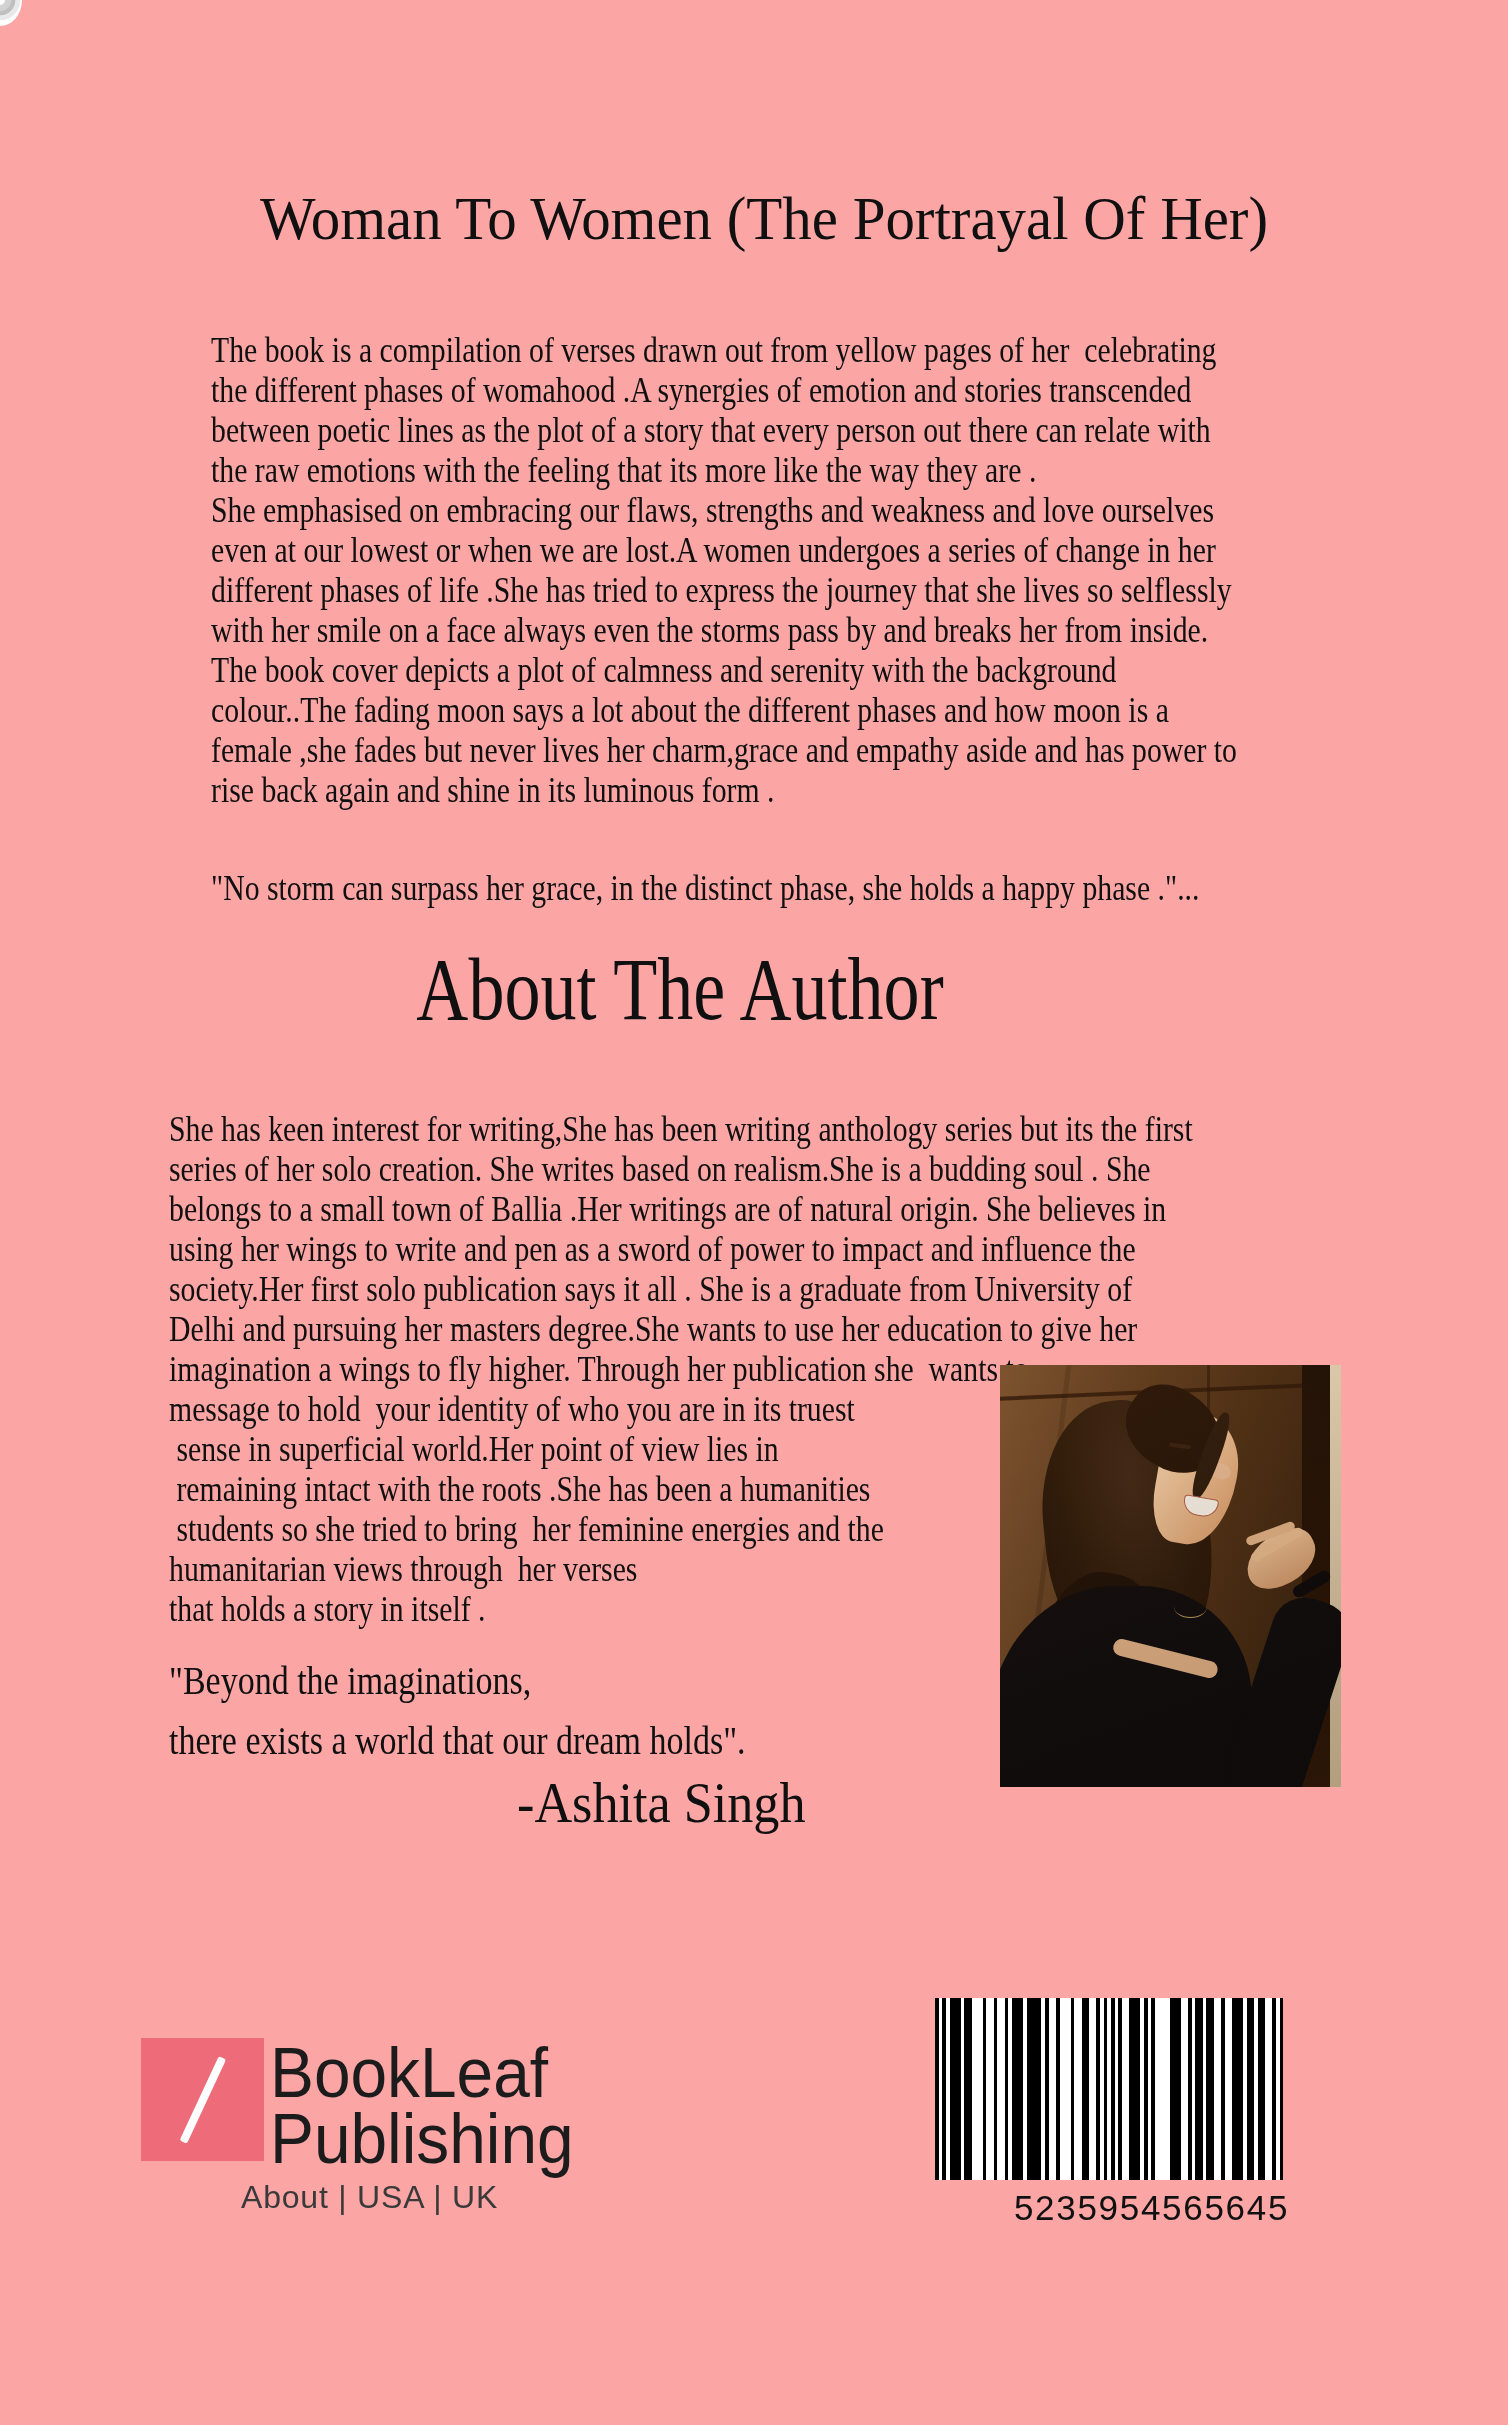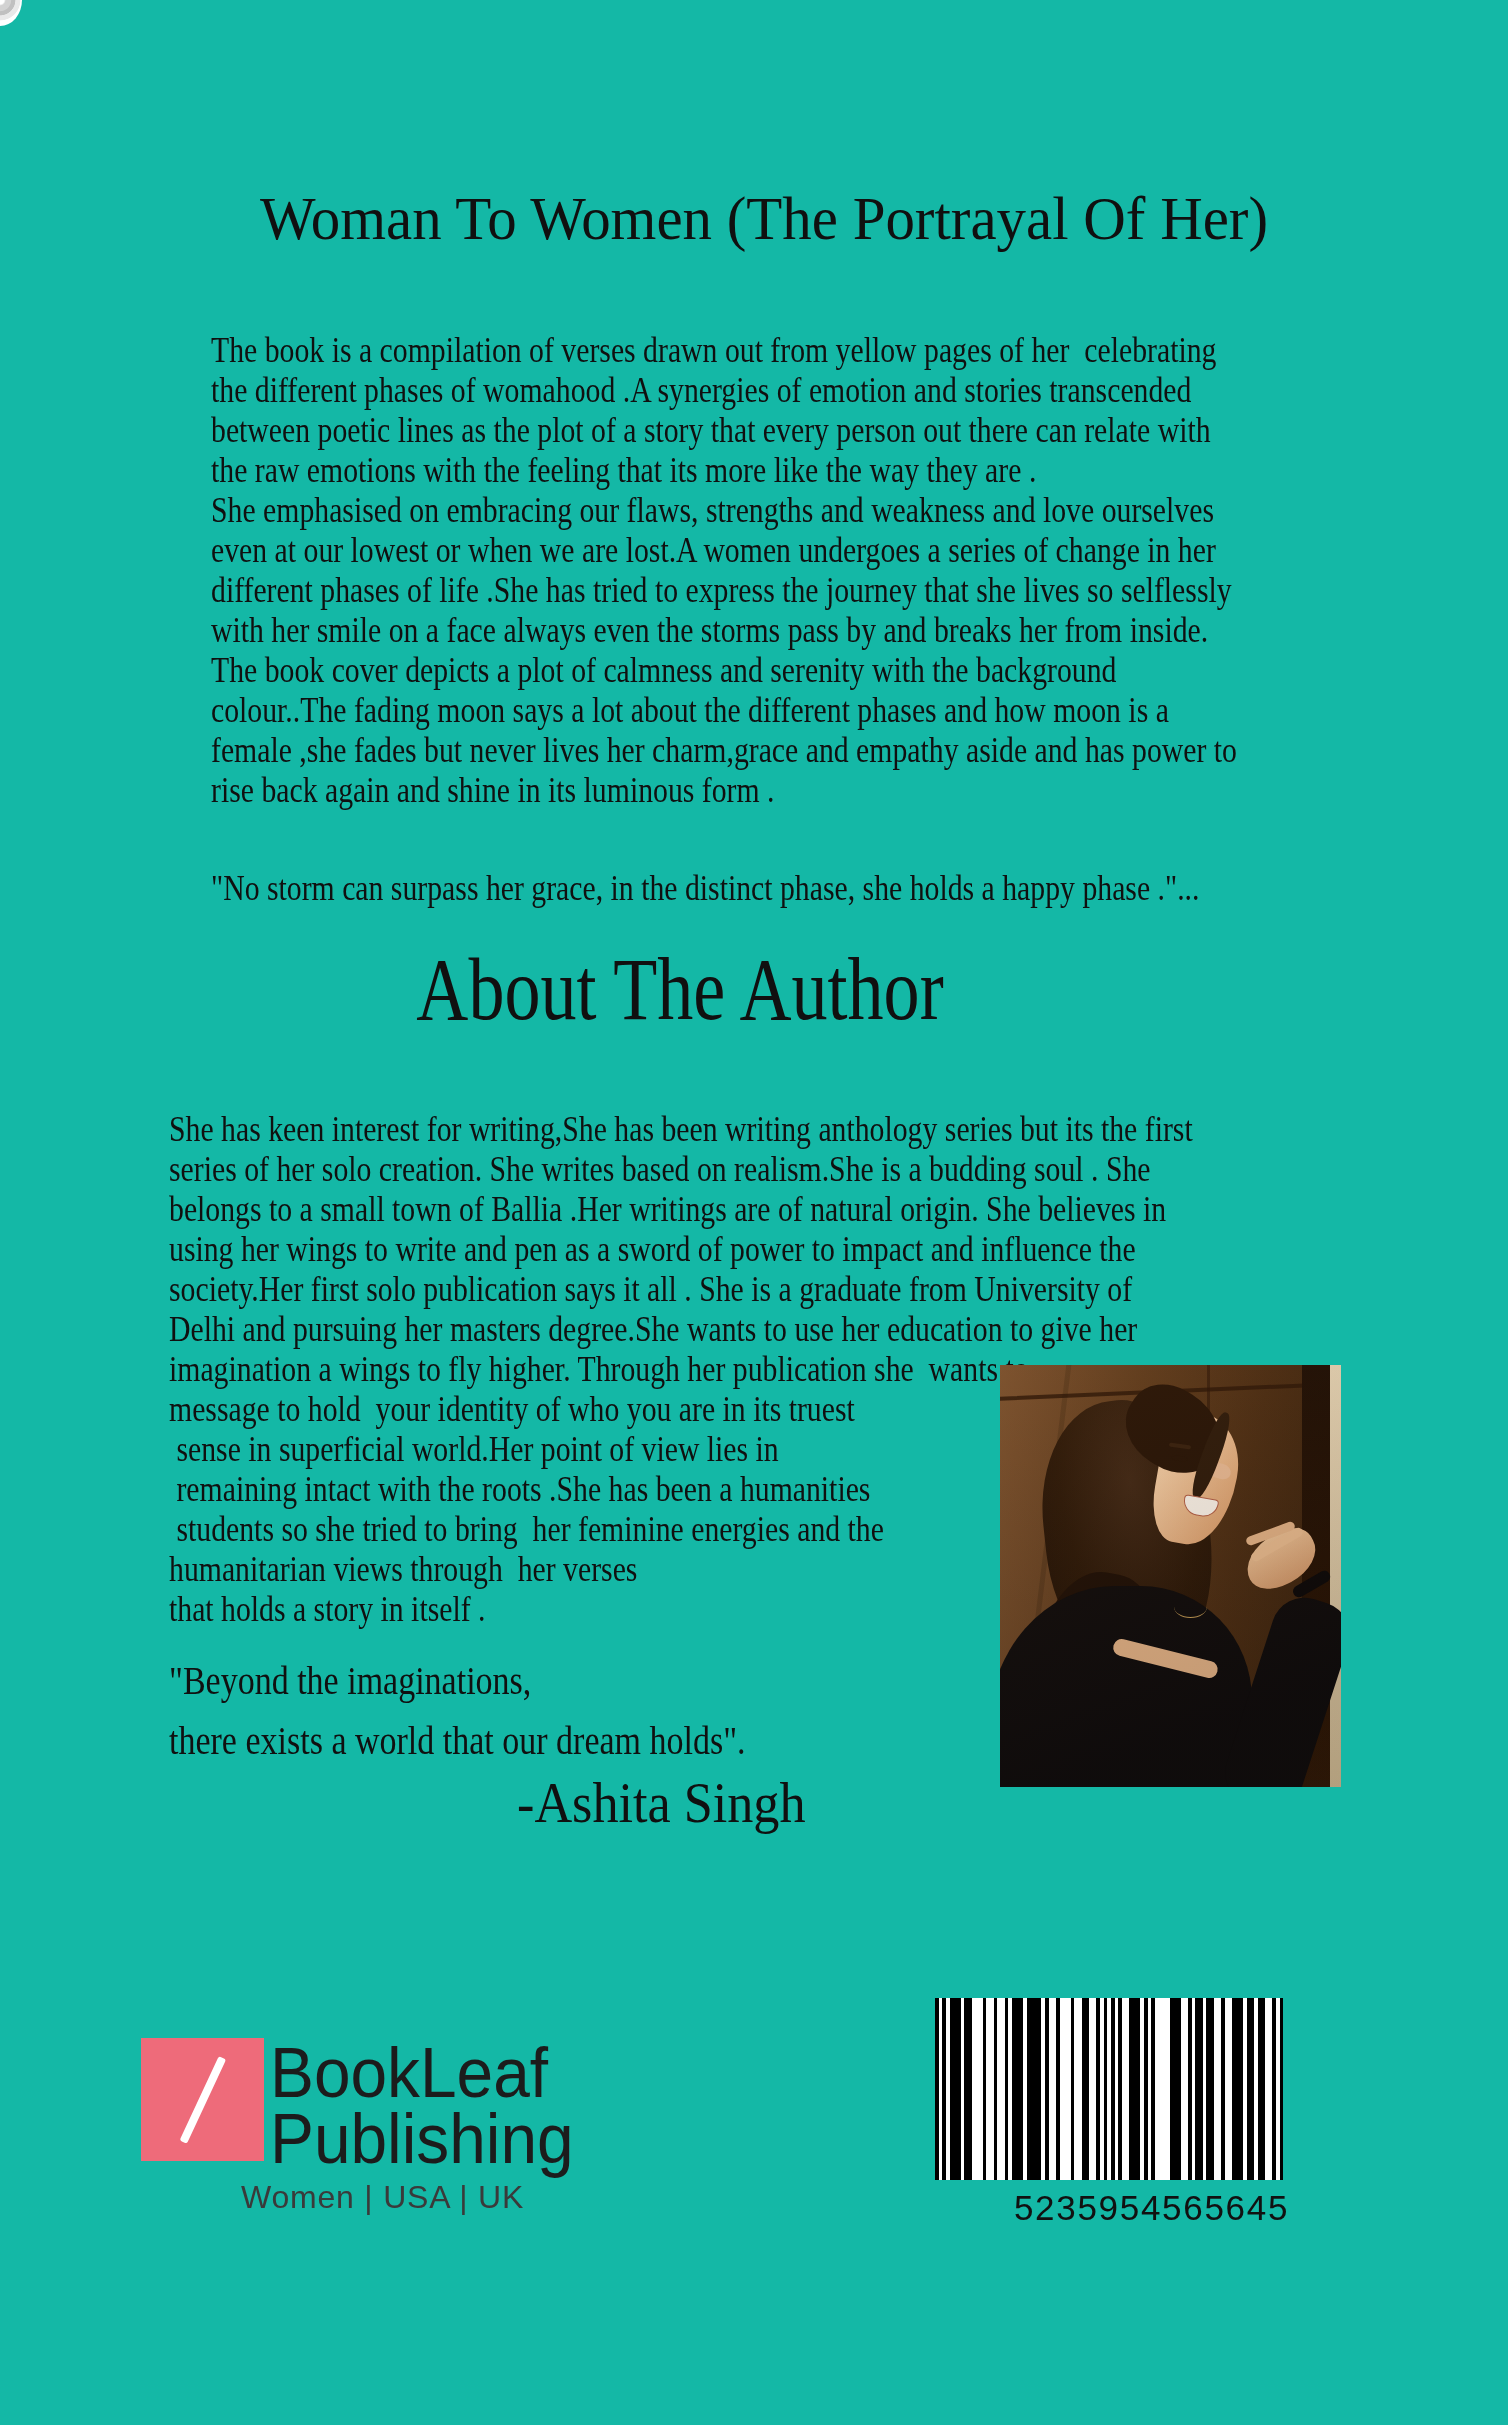--- a/index.html
+++ b/index.html
@@ -1,16 +1,16 @@
 <!DOCTYPE html>
 <html style="font-size:13.2px"><head>
 <meta charset="utf-8">
 <style>
   html,body{margin:0;padding:0;background:#ffffff;}
-  .page{position:relative;width:1508px;height:2426px;background:#14b8a6;overflow:hidden;
+  .page{position:relative;width:1508px;height:2426px;background:#fca5a5;overflow:hidden;
         font-family:"Liberation Serif",serif;color:#101010;}
   .tline{white-space:pre;}
 
   .corner-curl{position:absolute;left:0;top:0;width:22px;height:26px;
     background:radial-gradient(circle at 0 0,#ffffff 0 4.1px,#d2d2d2 5.8px 10.7px,#c0c0c0 11.6px 15px,#e9e9e9 15.7px 20px,#ffffff 20.7px);
     border-bottom-right-radius:100%;}
 
   .title{position:absolute;left:0;top:180px;width:1508px;text-align:center;
     font-size:62px;line-height:76px;transform:translateX(10px) scaleX(0.95);transform-origin:50% 0;}
 
@@ -159,21 +159,21 @@
 
   <div class="logo-square" style="background: rgb(238, 107, 122);">
     <div class="logo-slash"></div>
   </div>
 
   <div class="brand-text">
     <div class="tline">BookLeaf</div>
     <div class="tline">Publishing</div>
   </div>
 
-  <div class="regions">Women | USA | UK</div>
+  <div class="regions">About | USA | UK</div>
 
   <div class="barcode">
       <div class="bc-run" style="width: 3.7px; background: rgb(0, 0, 0);"></div>
       <div class="bc-run" style="width: 3.7px; background: rgb(255, 255, 255);"></div>
       <div class="bc-run" style="width: 3.7px; background: rgb(0, 0, 0);"></div>
       <div class="bc-run" style="width: 3.7px; background: rgb(255, 255, 255);"></div>
       <div class="bc-run" style="width: 11px; background: rgb(0, 0, 0);"></div>
       <div class="bc-run" style="width: 3.7px; background: rgb(255, 255, 255);"></div>
       <div class="bc-run" style="width: 7.3px; background: rgb(0, 0, 0);"></div>
       <div class="bc-run" style="width: 11px; background: rgb(255, 255, 255);"></div>

